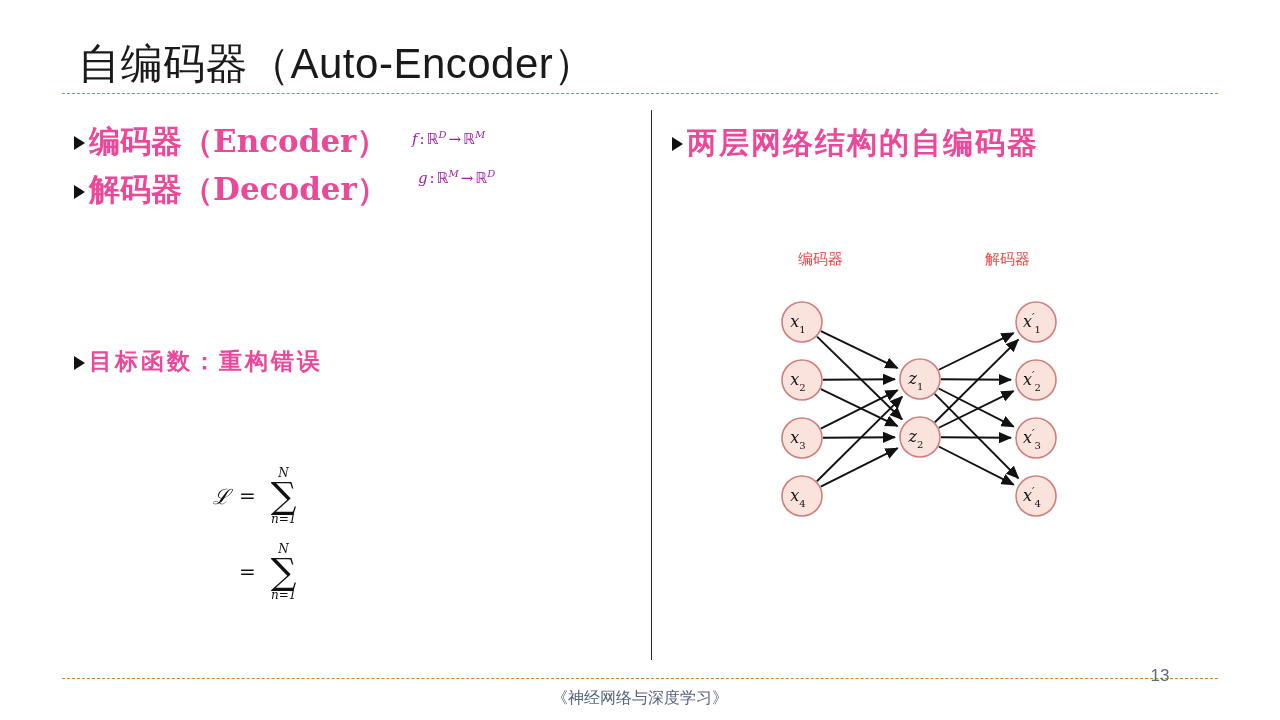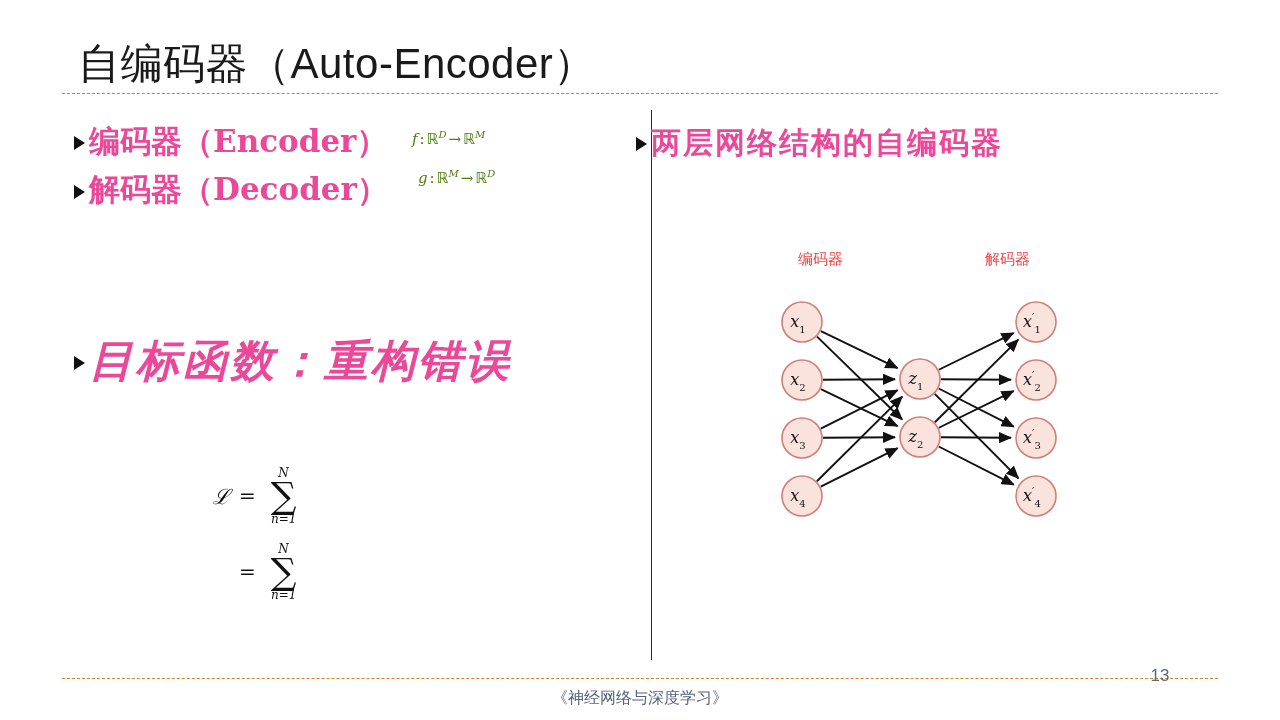--- a/index.html
+++ b/index.html
@@ -77,30 +77,30 @@
   #bullet-encoder { left: 74px; top: 124px; }
   #bullet-encoder .tri { margin-top: 12px; }
   #bullet-encoder .cn-red { font-size: 31px; line-height: 34px; }
 
   #bullet-decoder { left: 74px; top: 172px; }
   #bullet-decoder .tri { margin-top: 13px; }
   #bullet-decoder .cn-red { font-size: 31px; line-height: 34px; }
 
   #bullet-objective { left: 74px; top: 343px; }
   #bullet-objective .tri { margin-top: 13px; }
-  #bullet-objective .cn-red { font-size: 44px; line-height: 36px; letter-spacing: 3px; font-style: italic; }
-
-  #bullet-twolayer { left: 636px; top: 126px; text-align: right; }
+  #bullet-objective .cn-red { font-size: 23px; line-height: 36px; letter-spacing: 3px; }
+
+  #bullet-twolayer { left: 672px; top: 126px; text-align: right; }
   #bullet-twolayer .tri { margin-top: 11px; }
   #bullet-twolayer .cn-red { font-size: 30px; line-height: 33px; letter-spacing: 2px; }
 
   
   .mathmap {
     font-family: "DejaVu Serif", "Liberation Serif", serif;
-    color: #4d7c0f;
+    color: #a21caf;
     font-size: 15px;
     font-style: italic;
   }
   .mathmap .bb {
     font-style: normal;
     font-family: "DejaVu Sans", sans-serif;
   }
   .mathmap sup {
     font-size: 10px;
     font-style: italic;

